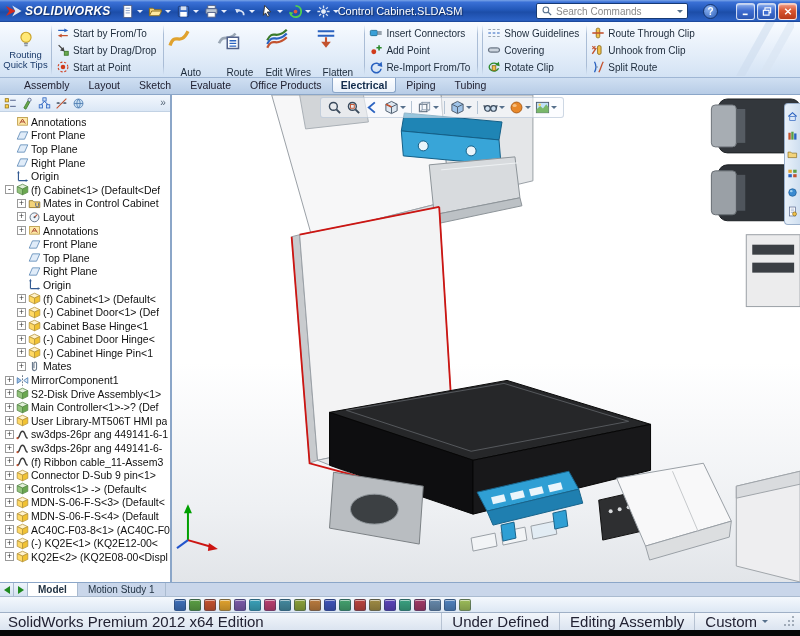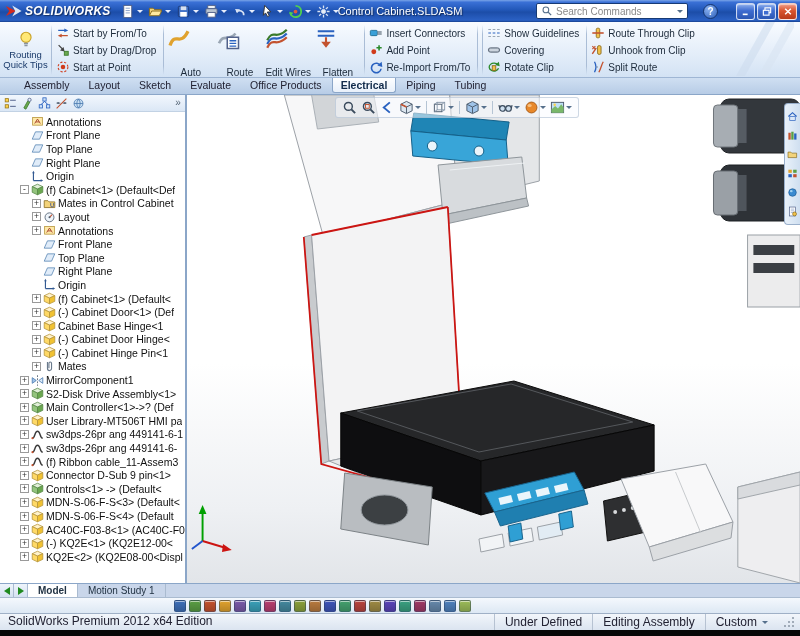--- a/index.html
+++ b/index.html
@@ -45,21 +45,21 @@
 
 .cmdtabs{flex:0 0 17px;display:flex;align-items:flex-start;background:linear-gradient(180deg,#cfdff2,#b7cce6);padding:0 15px;border-bottom:1px solid #8ba6c8;gap:1px}
 .ctab{font-size:10.5px;color:#223;padding:1px 8px 2px;height:15px;display:flex;align-items:center;border:1px solid transparent;border-top:0;border-radius:0 0 3px 3px}
 .ctab.active{background:linear-gradient(180deg,#fdfeff,#e8f0fa);border-color:#8ba6c8;font-weight:bold;color:#102a4a}
 
 
 .main{flex:1;display:flex;min-height:0}
 .sidepanel{flex:0 0 170px;background:#fff;border-right:2px solid #8ba6c8;display:flex;flex-direction:column;min-height:0}
 .phead{flex:0 0 17px;background:linear-gradient(180deg,#f2f7fd,#dbe7f5);border-bottom:1px solid #c2d2e4;display:flex;align-items:center;gap:4px;padding:0 4px}
 .chev{margin-left:auto;color:#567;font-size:10px;line-height:10px}
-.tree{flex:1;overflow:hidden;padding:3px 0 0 17px}
+.tree{flex:1;overflow:hidden;padding:3px 0 0 2px}
 .trow{display:flex;align-items:center;height:13.6px;gap:2px;white-space:nowrap;font-size:10.5px;color:#101010}
 .texp{width:9px;height:9px;flex:0 0 9px;border:1px solid #9a9a9a;background:#fff;font-size:8.5px;line-height:7px;text-align:center;color:#333}
 .texp.blank{border:0;background:transparent}
 .tlabel{overflow:hidden}
 
 .viewport{flex:1;position:relative;min-width:0;background:linear-gradient(180deg,#ffffff 55%,#eef0f3 85%,#e2e5e9)}
 .scene{position:absolute;inset:0;width:100%;height:100%}
 .headsup{position:absolute;top:2px;left:148px;display:flex;align-items:center;gap:2px;background:rgba(250,252,255,.55);
  border:1px solid rgba(150,170,195,.45);border-radius:3px;padding:1px 5px}
 .hbtn{display:flex;align-items:center;gap:1px;padding:1px;border-radius:2px}
@@ -69,21 +69,21 @@
 
 
 .modeltabs{flex:0 0 14px;background:#c9d6ea;border-top:1px solid #8ba6c8;display:flex;align-items:stretch;font-size:10px}
 .mt-scroll{width:14px;display:flex;align-items:center;justify-content:center;background:linear-gradient(#eef4fb,#d4e1f1);border-right:1px solid #aabbd0}
 .tri-l{width:0;height:0;border-top:4px solid transparent;border-bottom:4px solid transparent;border-right:6px solid #1f8a1f}
 .tri-r{width:0;height:0;border-top:4px solid transparent;border-bottom:4px solid transparent;border-left:6px solid #1f8a1f}
 .mtab{padding:0 10px;display:flex;align-items:center;border-right:1px solid #aabbd0;color:#234}
 .mtab.active{background:#fff;font-weight:bold}
 .bottombar{flex:0 0 16px;background:linear-gradient(180deg,#f4f8fd,#dde8f4);border-top:1px solid #aabbd0;display:flex;align-items:center;padding:0 4px 0 174px;gap:3px}
 .bticon{width:12px;height:12px;border-radius:2px;border:1px solid rgba(40,60,90,.45);box-shadow:inset 0 1px 0 rgba(255,255,255,.55)}
-.statusbar{flex:0 0 17px;background:linear-gradient(180deg,#f2f6fb,#dbe4f0);border-top:1px solid #9fb0c6;display:flex;align-items:flex-start;font-size:12px;color:#223}
+.statusbar{flex:0 0 17px;background:linear-gradient(180deg,#f2f6fb,#dbe4f0);border-top:1px solid #9fb0c6;display:flex;align-items:flex-start;font-size:15px;color:#223}
 .status-left{padding:0 8px}
 .spacer{flex:1}
 .status-seg{border-left:1px solid #b6c2d2;height:100%;display:flex;align-items:center;padding:0 10px;gap:5px}
 .statusgrip{width:16px;height:16px;margin:0 3px;display:inline-flex}
 .blackstrip{flex:0 0 6px;background:#060606}
 
 
 .svgicon{display:inline-flex;flex:0 0 auto}
 .svgicon svg{width:100%;height:100%;display:block}
 .s11{width:11px;height:11px}.s12{width:12px;height:12px}.s13{width:13px;height:13px}.s18{width:18px;height:18px}

